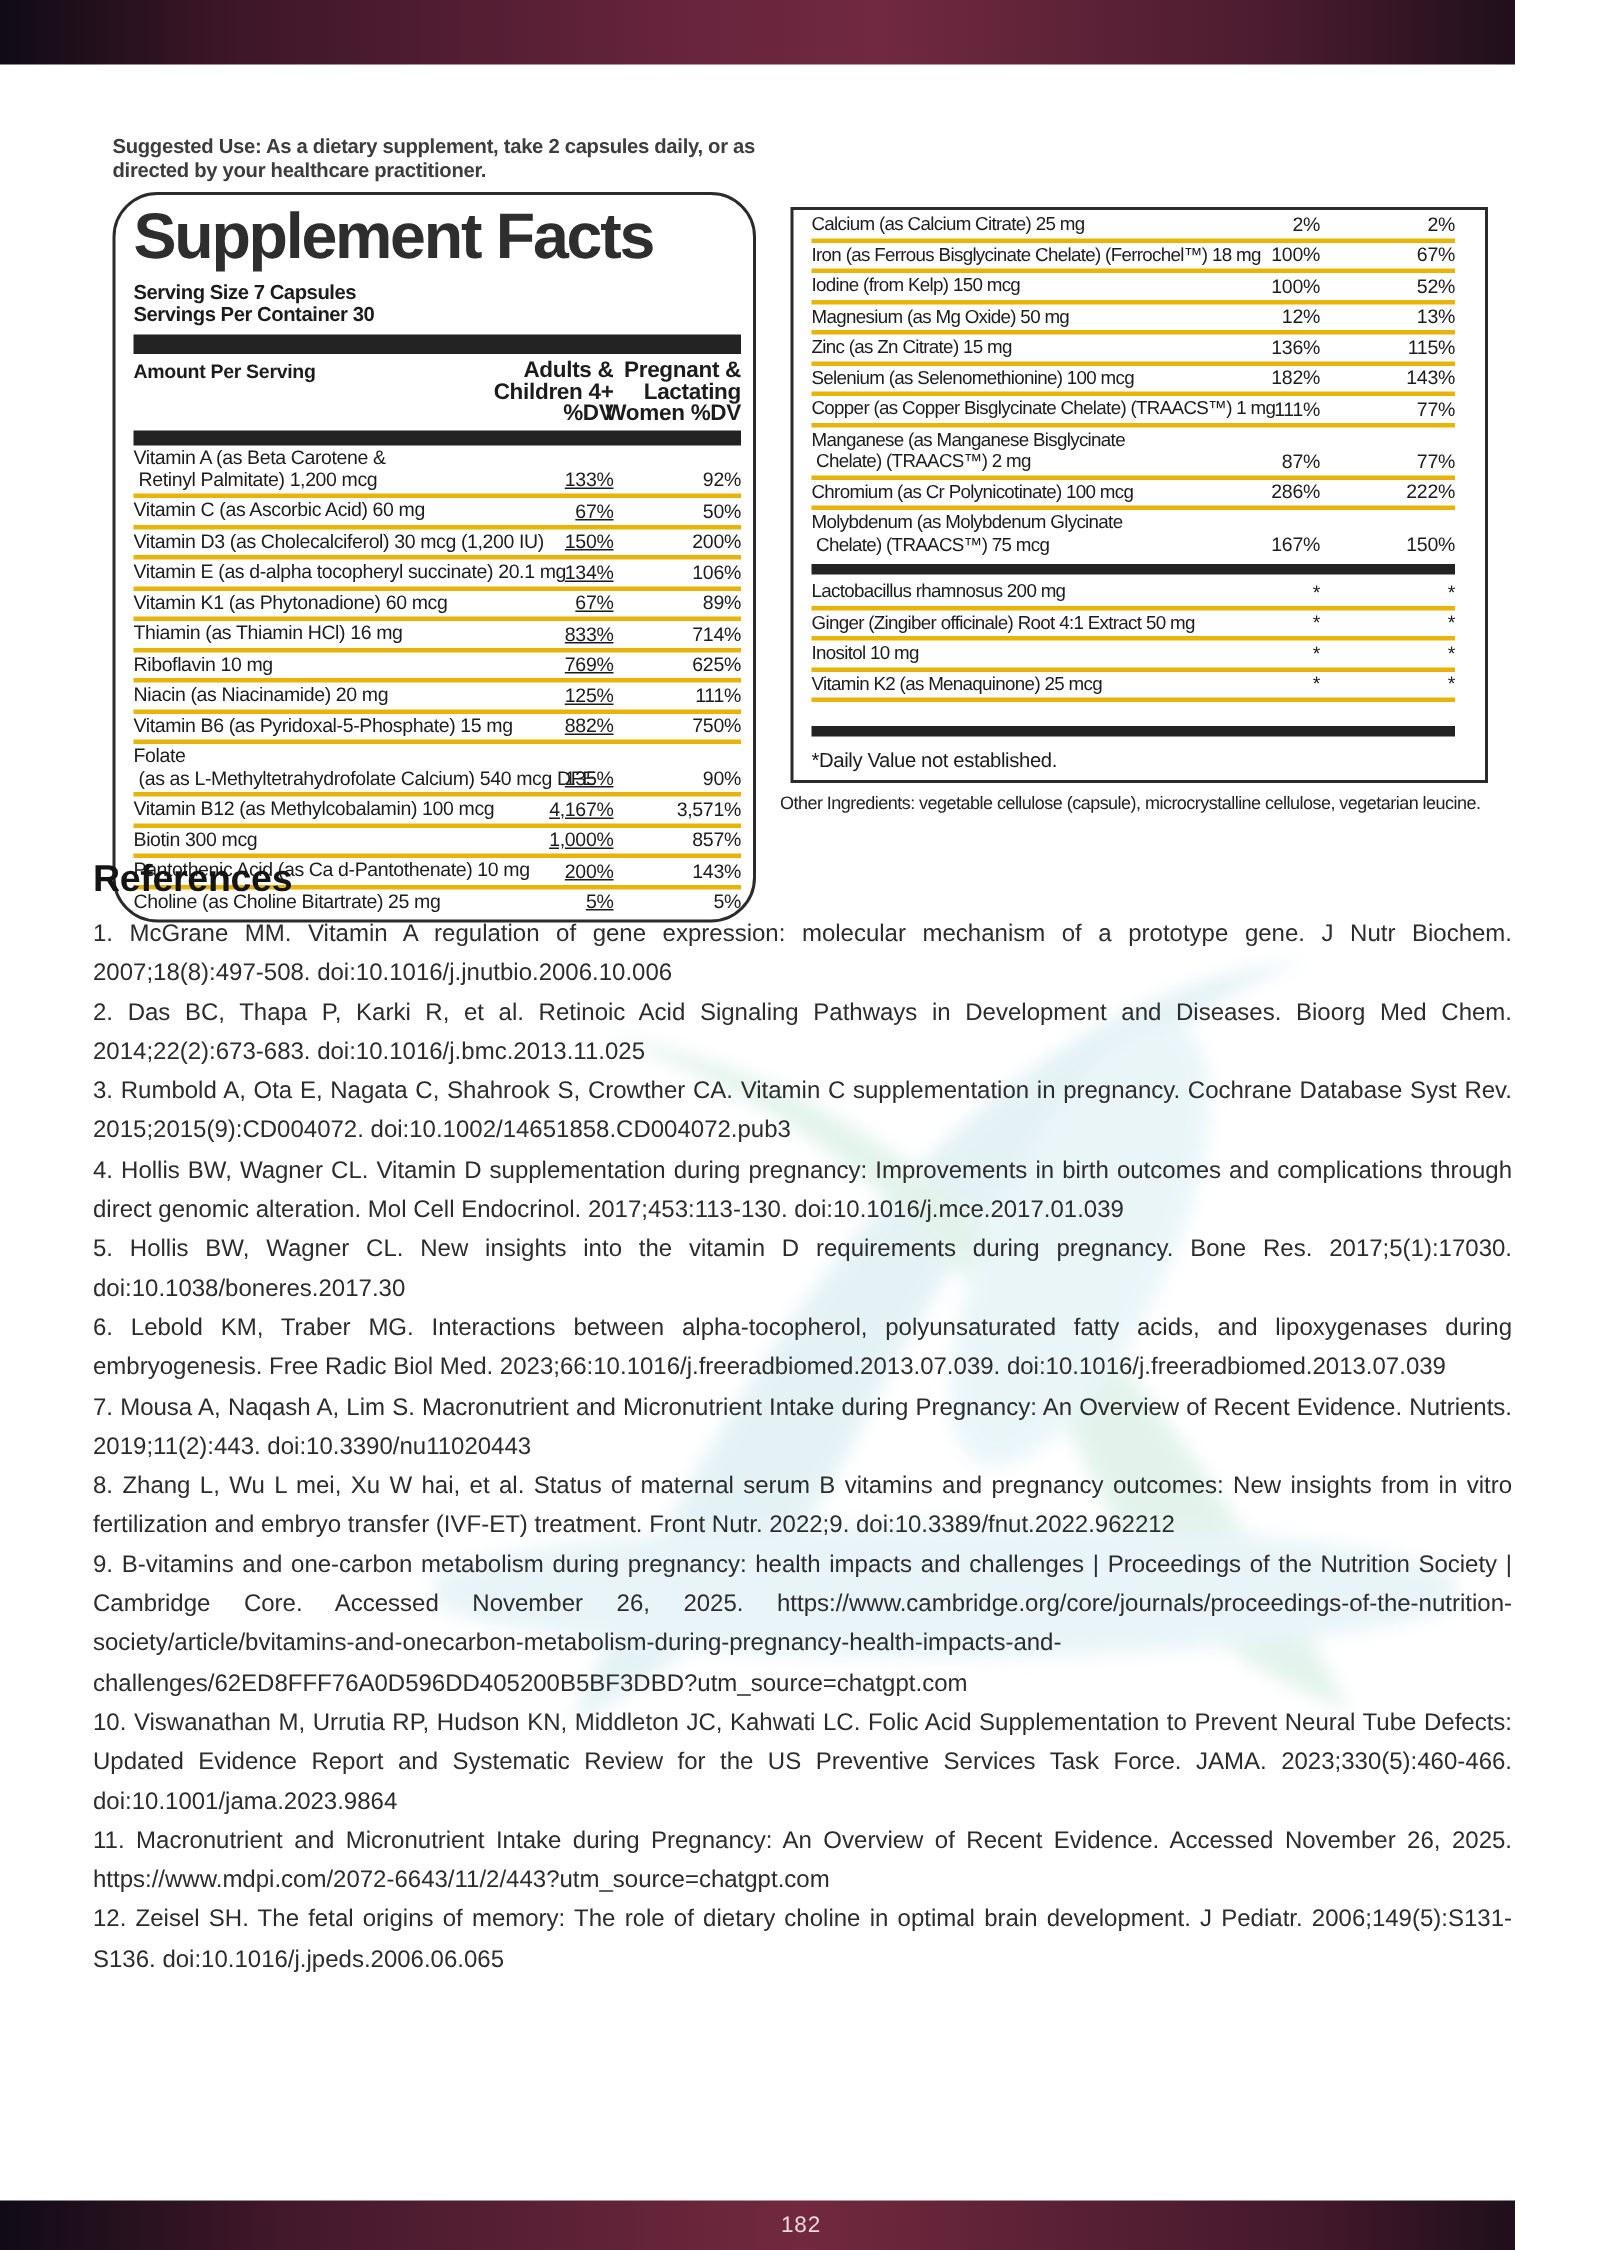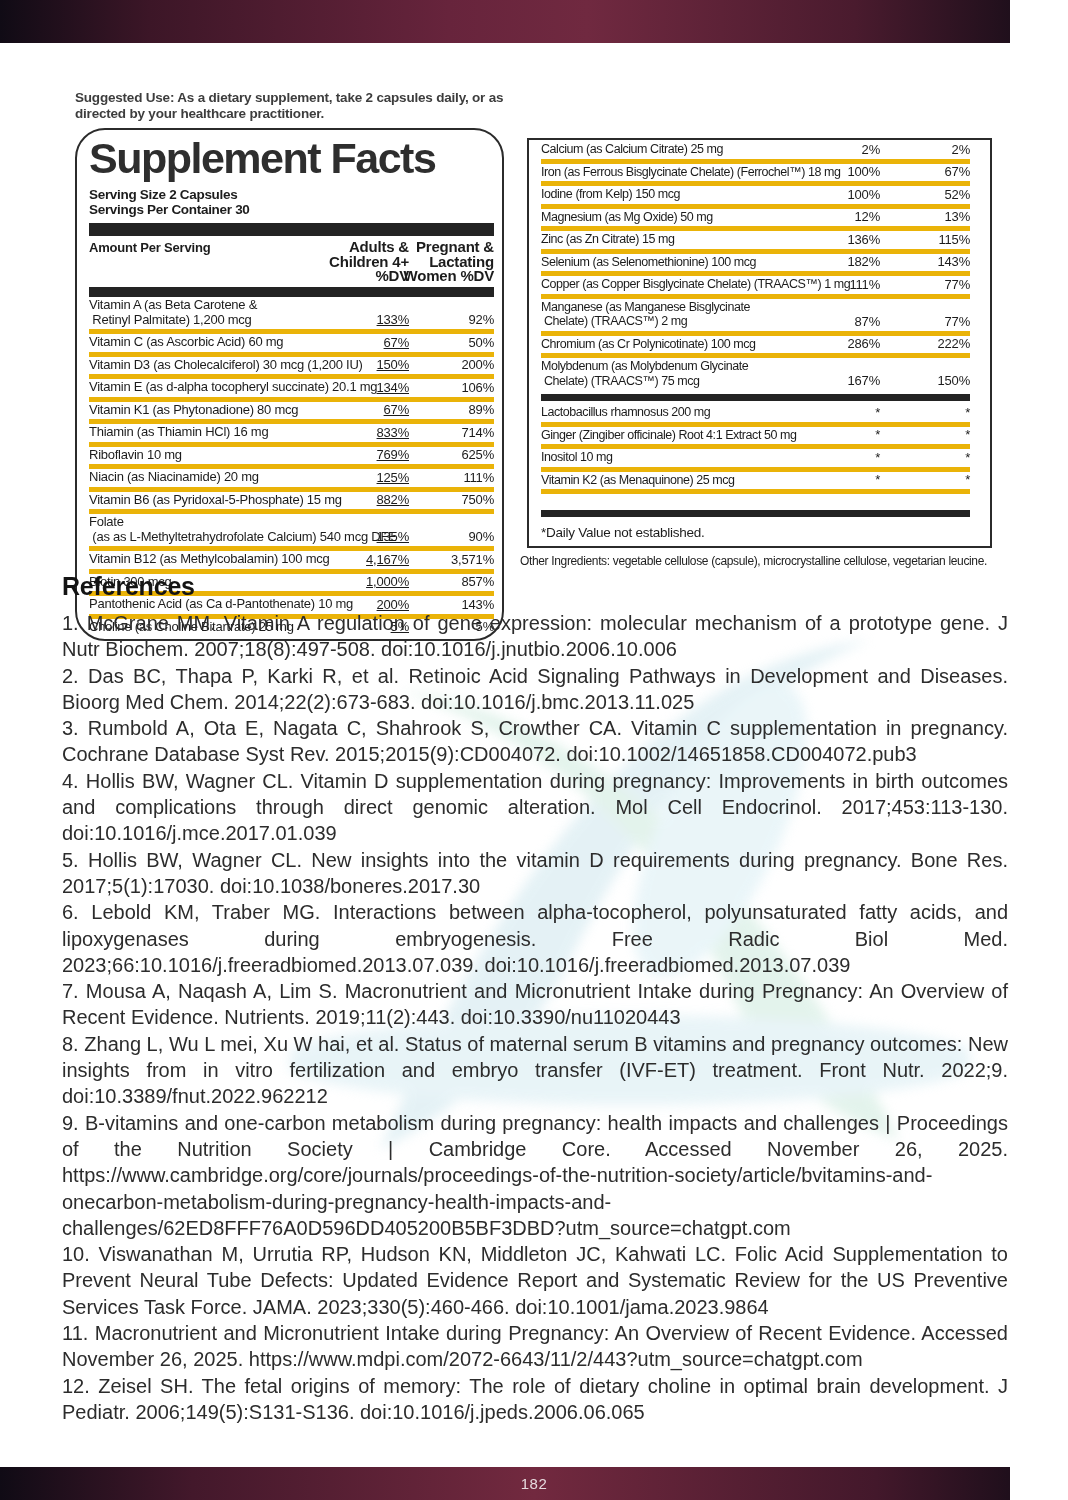--- a/index.html
+++ b/index.html
@@ -29,56 +29,56 @@
   .bar{background:#232323;}
   .bar.b1{height:13px;margin:6px 0 4px;}
   .bar.b2{height:10px;margin:2px 0 0;}
   .bar.r1{height:7px;margin:4px 0 3px;}
   .bar.r2{height:7px;margin:16px 0 4px;}
   .sf-header{position:relative;min-height:45px;margin-top:3px;}
   .amount{font-size:13px;font-weight:bold;letter-spacing:-0.2px;}
   .hc{position:absolute;top:0;font-size:15px;line-height:14.5px;font-weight:bold;
       letter-spacing:-0.2px;text-align:right;white-space:pre-line;}
   .hc1{right:85px;} .hc2{right:0;}
-  .sfrow{position:relative;border-bottom:5px solid #eab308;padding:1px 0 2px;}
+  .sfrow{position:relative;border-bottom:3px solid #eab308;padding:1px 0 2px;}
   .sf-left .sfrow:last-child{border-bottom:none;}
   #right-rows-1 .sfrow:last-child{border-bottom:none;}
   .nm{white-space:pre;font-size:13px;line-height:14.5px;letter-spacing:-0.25px;}
   .sf-right .nm{font-size:12.5px;letter-spacing:-0.45px;}
   .v1,.v2{position:absolute;bottom:2px;font-size:13px;letter-spacing:-0.2px;}
   .sf-left .v1{right:85px;text-decoration:underline;} .sf-left .v2{right:0;}
   .sf-right .v1{right:90px;} .sf-right .v2{right:0;}
   .footnote{font-size:13.5px;letter-spacing:-0.25px;margin-top:8px;}
   .other-ing{margin:6px 0 0 -7px;width:478px;font-size:12px;line-height:15.5px;
     letter-spacing:-0.35px;color:#222222;}
   
   .refs-wrap{position:absolute;left:62px;top:572px;width:946px;}
   .refs-head{margin:0 0 9px;font-size:25px;font-weight:bold;letter-spacing:-0.2px;color:#141414;}
-  .ref{margin:0;font-size:20px;line-height:26.3px;color:#2c2c2c;text-align:justify;
+  .ref{margin:0;font-size:16px;line-height:26.3px;color:#2c2c2c;text-align:justify;
     overflow-wrap:break-word;}
 </style>
 </head>
 <body>
 
 <div class="page">
 
   <div class="topbar"></div>
 
   <svg class="watermark" viewBox="0 0 680 680" xmlns="http://www.w3.org/2000/svg">
     <path d="M90,570 Q300,90 580,60 Q400,130 275,390 Q210,510 90,570 Z" fill="#cfe7ee"></path>
     <path d="M610,560 Q390,150 110,110 Q340,190 440,410 Q490,520 610,560 Z" fill="#cdeadd"></path>
     <ellipse cx="340" cy="480" rx="350" ry="45" fill="#d7ecf2"></ellipse>
     <ellipse cx="430" cy="250" rx="60" ry="160" fill="#d9eef4" transform="rotate(25 430 250)"></ellipse>
   </svg>
 
   <p class="suggested">Suggested Use: As a dietary supplement, take 2 capsules daily, or as directed by your healthcare practitioner.</p>
 
   <div class="sf-panel sf-left">
     <div class="sf-title">Supplement Facts</div>
-    <div class="serv">Serving Size 2 Capsules</div>
+    <div class="serv">Serving Size 7 Capsules</div>
     <div class="serv">Servings Per Container 30</div>
     <div class="bar b1"></div>
     <div class="sf-header">
       <div class="amount">Amount Per Serving</div>
       <div class="hc hc1" id="hcol1">Adults &amp;
 Children 4+
 %DV</div>
       <div class="hc hc2" id="hcol2">Pregnant &amp;
 Lactating
 Women %DV</div>
@@ -100,21 +100,21 @@
           <div class="nm">Vitamin D3 (as Cholecalciferol) 30 mcg (1,200 IU)</div>
           <span class="v1">150%</span>
           <span class="v2">200%</span>
         </div>
         <div class="sfrow">
           <div class="nm">Vitamin E (as d-alpha tocopheryl succinate) 20.1 mg</div>
           <span class="v1">134%</span>
           <span class="v2">106%</span>
         </div>
         <div class="sfrow">
-          <div class="nm">Vitamin K1 (as Phytonadione) 80 mcg</div>
+          <div class="nm">Vitamin K1 (as Phytonadione) 60 mcg</div>
           <span class="v1">67%</span>
           <span class="v2">89%</span>
         </div>
         <div class="sfrow">
           <div class="nm">Thiamin (as Thiamin HCl) 16 mg</div>
           <span class="v1">833%</span>
           <span class="v2">714%</span>
         </div>
         <div class="sfrow">
           <div class="nm">Riboflavin 10 mg</div>

